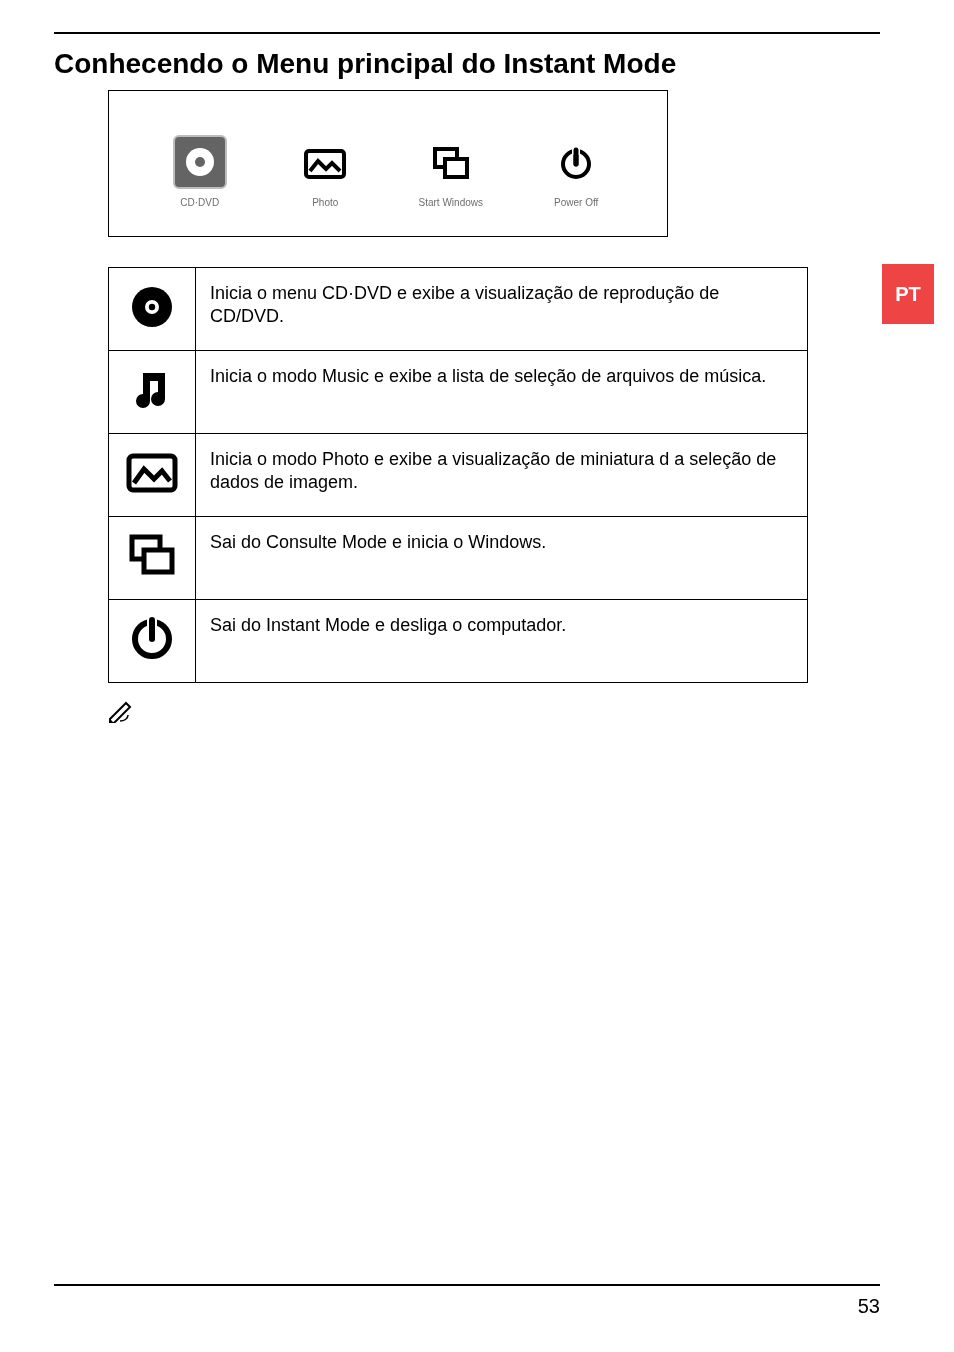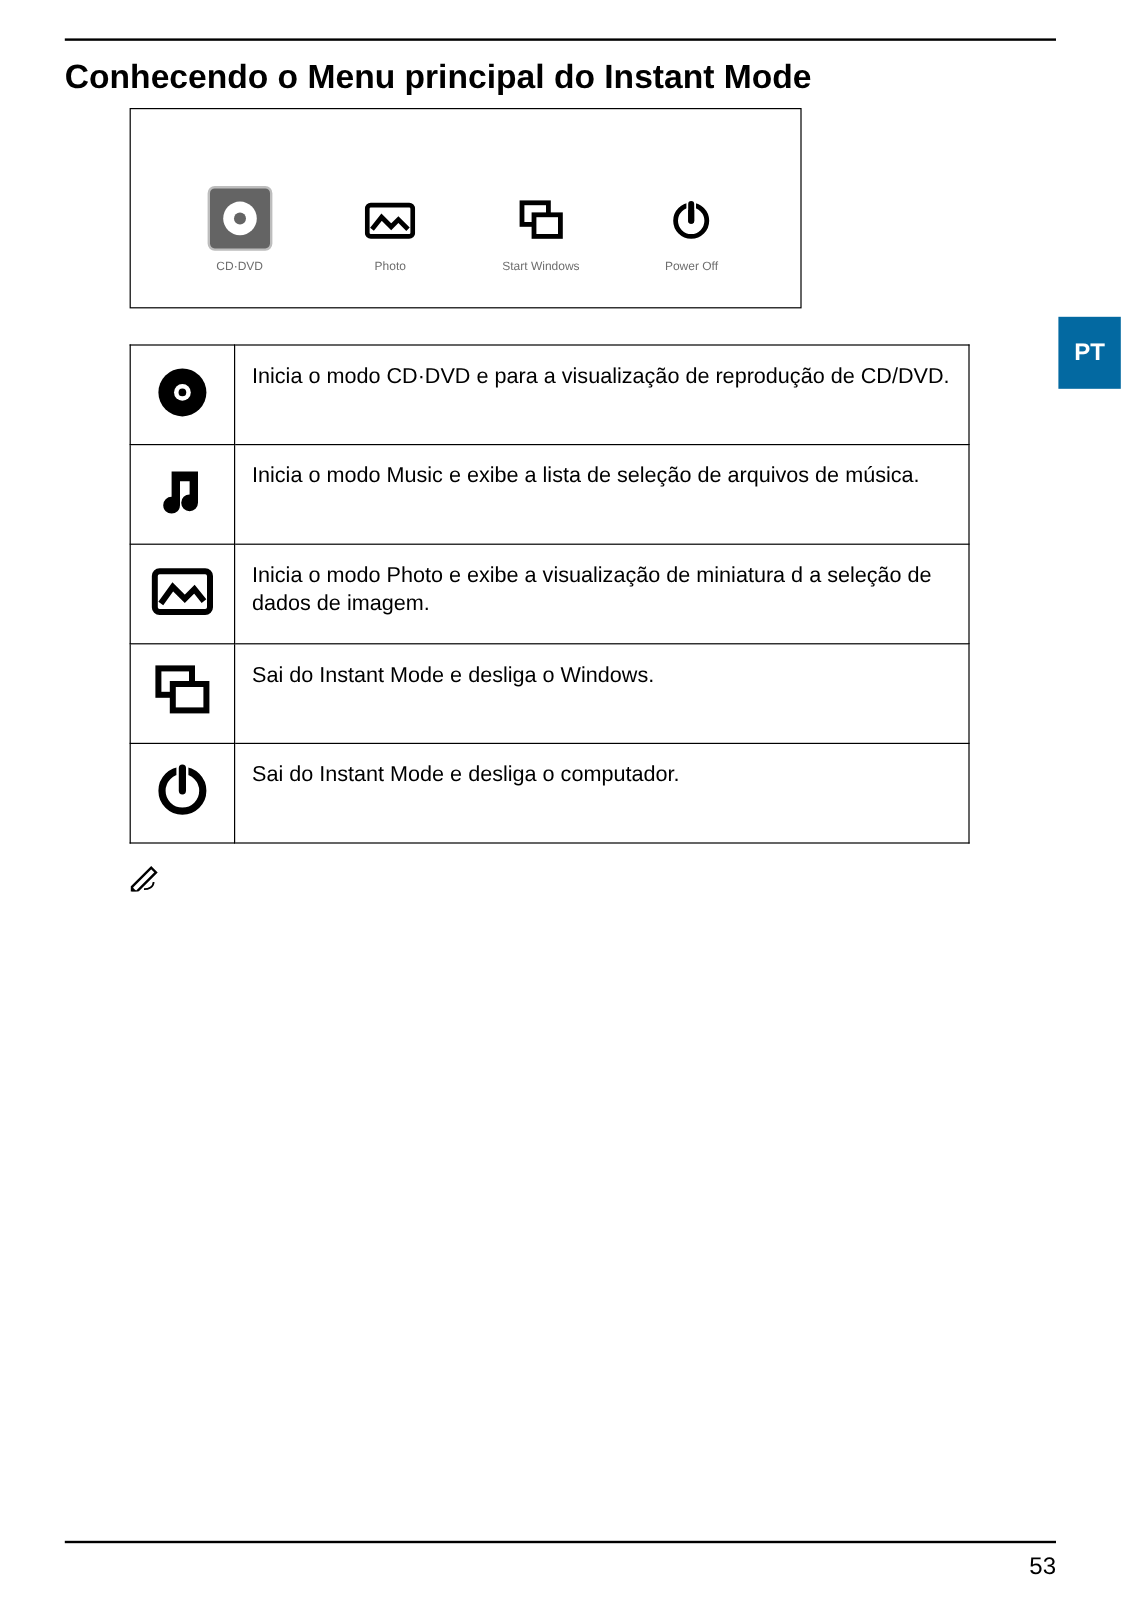--- a/index.html
+++ b/index.html
@@ -27,21 +27,21 @@
   }
   p.intro {
     font-size: 19px;
     margin: 0 0 22px 0;
   }
   
   .diagram {
     width: 560px;
     border: 1px solid #000;
     margin-left: 54px;
-    padding: 64px 28px 28px 28px;
+    padding: 44px 28px 28px 28px;
     display: flex;
     justify-content: space-around;
     align-items: flex-end;
     box-sizing: border-box;
   }
   .diagram-item {
     display: flex;
     flex-direction: column;
     align-items: center;
     width: 90px;
@@ -105,21 +105,21 @@
     display: block;
     margin-top: -2px;
   }
   
   .side-tab {
     position: absolute;
     right: 0;
     top: 264px;
     width: 52px;
     height: 60px;
-    background: #0369a1;
+    background: #ef4444;
     color: #fff;
     font-weight: bold;
     font-size: 20px;
     display: flex;
     align-items: center;
     justify-content: center;
   }
   
   .bottom-line {
     position: absolute;
@@ -195,21 +195,21 @@
   <table class="feature">
     <tbody>
         <tr>
       <td class="icon-cell">
         <svg width="46" height="46" viewBox="0 0 46 46">
           <circle cx="23" cy="23" r="20" fill="#000"></circle>
           <circle cx="23" cy="23" r="7" fill="#fff"></circle>
           <circle cx="23" cy="23" r="3.2" fill="#000"></circle>
         </svg>
       </td>
-      <td class="desc-cell">Inicia o modo CD·DVD e para a visualização de reprodução de CD/DVD.</td>
+      <td class="desc-cell">Inicia o menu CD·DVD e exibe a visualização de reprodução de CD/DVD.</td>
     </tr>
     <tr>
       <td class="icon-cell">
         <svg width="46" height="46" viewBox="0 0 46 46">
           <path d="M14 6 L36 6 L36 32 A7 7 0 1 1 29 25 L29 14 L21 14 L21 34 A7 7 0 1 1 14 27 Z" fill="#000"></path>
         </svg>
       </td>
       <td class="desc-cell">Inicia o modo Music e exibe a lista de seleção de arquivos de música.</td>
     </tr>
     <tr>
@@ -221,21 +221,21 @@
       </td>
       <td class="desc-cell">Inicia o modo Photo e exibe a visualização de miniatura d a seleção de dados de imagem.</td>
     </tr>
     <tr>
       <td class="icon-cell">
         <svg width="50" height="48" viewBox="0 0 50 48">
           <rect x="5" y="5" width="28" height="22" fill="none" stroke="#000" stroke-width="5"></rect>
           <rect x="17" y="18" width="28" height="22" fill="#fff" stroke="#000" stroke-width="5"></rect>
         </svg>
       </td>
-      <td class="desc-cell">Sai do Instant Mode e desliga o Windows.</td>
+      <td class="desc-cell">Sai do Consulte Mode e inicia o Windows.</td>
     </tr>
     <tr>
       <td class="icon-cell">
         <svg width="46" height="46" viewBox="0 0 46 46">
           <circle cx="23" cy="23" r="17" fill="none" stroke="#000" stroke-width="6"></circle>
           <rect x="18" y="2" width="10" height="8" fill="#fff"></rect>
           <line x1="23" y1="4" x2="23" y2="23" stroke="#000" stroke-width="6" stroke-linecap="round"></line>
         </svg>
       </td>
       <td class="desc-cell">Sai do Instant Mode e desliga o computador.</td>

